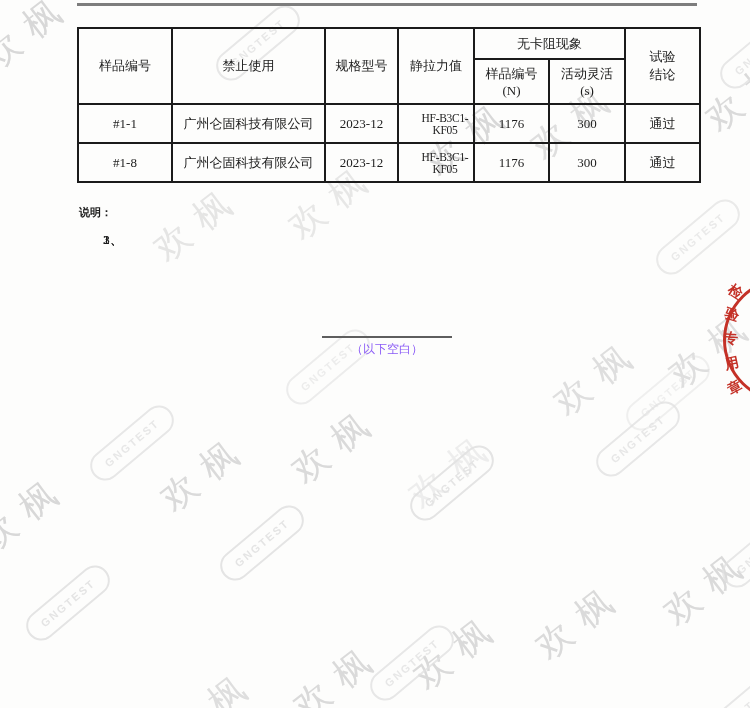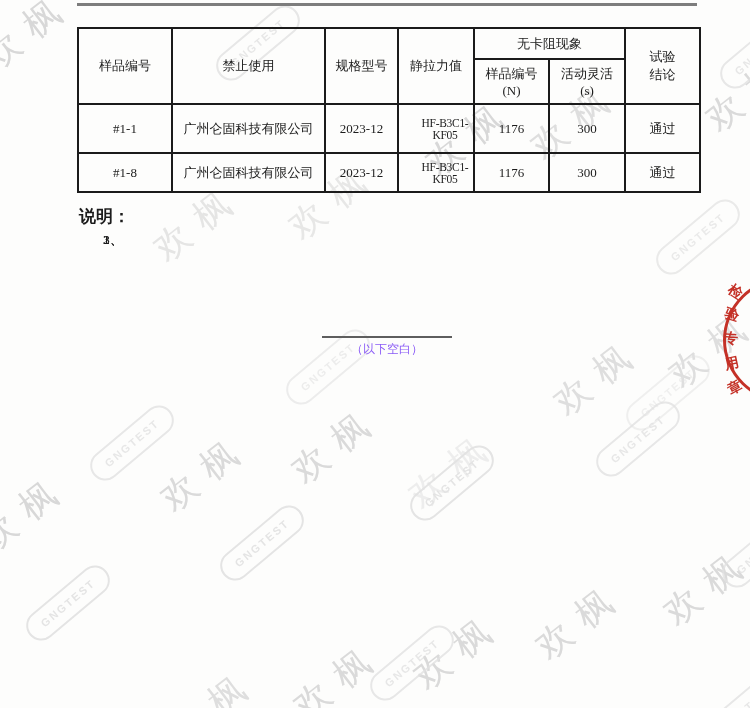--- a/index.html
+++ b/index.html
@@ -35,21 +35,21 @@
     font-size:13px;
   }
   #result-table th,#result-table td{
     border:2px solid #1b1b1b;text-align:center;vertical-align:middle;
     padding:0 2px;font-weight:normal;background:transparent;
     white-space:pre-line;overflow:hidden;
   }
   #result-table .model-cell{font-size:11.5px;letter-spacing:-0.3px;padding-left:20px;}
 
   
-  #notes-title{position:absolute;left:79px;top:205px;z-index:2;font-size:17px;font-weight:bold;}
+  #notes-title{position:absolute;left:79px;top:205px;z-index:2;font-size:11px;font-weight:bold;}
   #notes{position:absolute;left:103px;top:227px;width:600px;z-index:2;font-size:13.5px;line-height:25px;}
   .note-item{position:relative;padding-left:27px;}
   .note-num{position:absolute;left:0;top:0;}
 
   
   #divider-line{position:absolute;left:322px;top:336px;width:130px;height:2px;background:#5e5e5e;z-index:2;}
   #blank-below{position:absolute;left:312px;top:341px;width:150px;text-align:center;z-index:2;font-size:12px;color:#8b5cf6;}
 
   
   #stamp{position:absolute;left:716px;top:275px;width:40px;height:134px;z-index:3;}
@@ -121,21 +121,21 @@
 结论</th>
       </tr>
       <tr style="height:45px">
         <th>样品编号
 (N)</th>
         <th>活动灵活
 (s)</th>
       </tr>
     </thead>
     <tbody id="table-body">
-        <tr style="height: 49px;">
+        <tr style="height: 39px;">
           <td>#1-1</td>
           <td>广州仑固科技有限公司</td>
           <td>2023-12</td>
           <td class="model-cell">HF-B3C1-KF05</td>
           <td>1176</td>
           <td>300</td>
           <td>通过</td>
         </tr>
         <tr style="height: 39px;">
           <td>#1-8</td>

